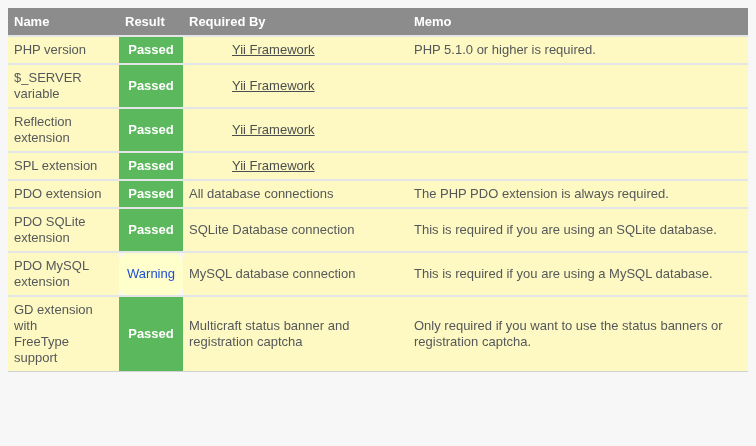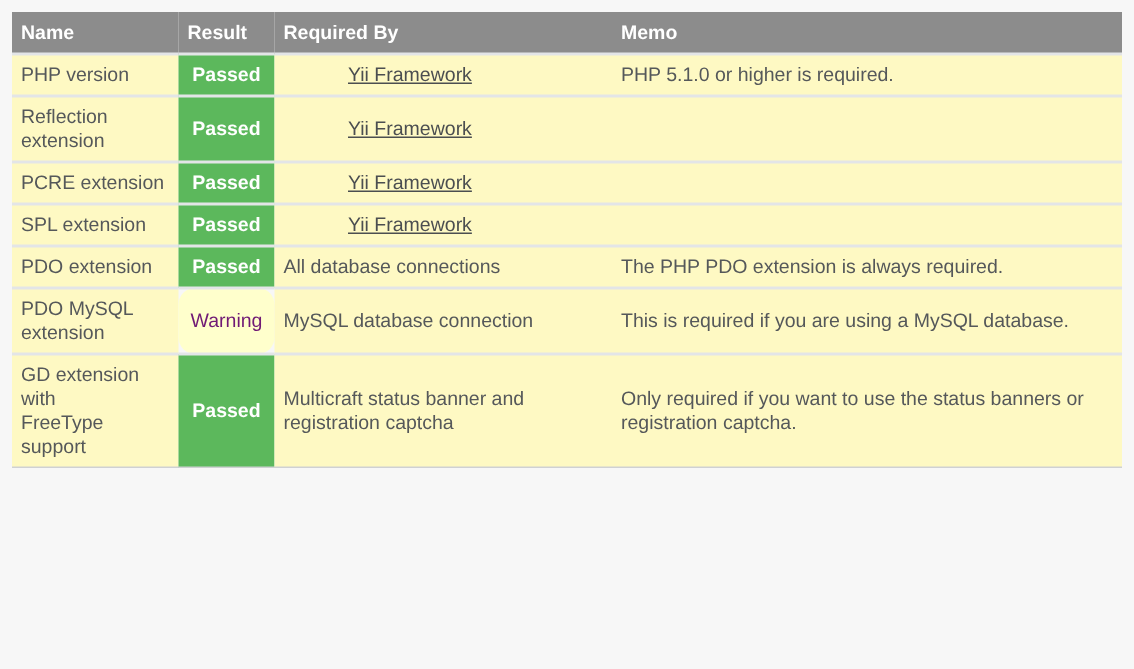--- a/index.html
+++ b/index.html
@@ -52,21 +52,21 @@
   td.cell-result {
     text-align: center;
     font-weight: bold;
   }
   td.cell-result.passed {
     background: #5cb85c;
     color: #ffffff;
   }
   td.cell-result.warning {
     background: #ffffcc;
-    color: #701a75;
+    color: #1d4ed8;
     font-weight: normal;
     border-radius: 11px;
   }
   td.cell-required a {
     color: #4b4e50;
     text-decoration: underline;
     cursor: pointer;
     margin-left: 43px;
   }
 </style>
@@ -90,43 +90,51 @@
       </tr>
     </thead>
     <tbody id="table-body">
         <tr>
           <td class="cell-name">PHP version</td>
           <td class="cell-result passed">Passed</td>
           <td class="cell-required"><a href="#">Yii Framework</a></td>
           <td class="cell-memo">PHP 5.1.0 or higher is required.</td>
         </tr>
         <tr>
-          <td class="cell-name">Reflection
-extension</td>
+          <td class="cell-name">$_SERVER
+variable</td>
           <td class="cell-result passed">Passed</td>
           <td class="cell-required"><a href="#">Yii Framework</a></td>
           <td class="cell-memo"></td>
         </tr>
         <tr>
-          <td class="cell-name">PCRE extension</td>
+          <td class="cell-name">Reflection
+extension</td>
           <td class="cell-result passed">Passed</td>
           <td class="cell-required"><a href="#">Yii Framework</a></td>
           <td class="cell-memo"></td>
         </tr>
         <tr>
           <td class="cell-name">SPL extension</td>
           <td class="cell-result passed">Passed</td>
           <td class="cell-required"><a href="#">Yii Framework</a></td>
           <td class="cell-memo"></td>
         </tr>
         <tr>
           <td class="cell-name">PDO extension</td>
           <td class="cell-result passed">Passed</td>
           <td class="cell-required"><span>All database connections</span></td>
           <td class="cell-memo">The PHP PDO extension is always required.</td>
+        </tr>
+        <tr>
+          <td class="cell-name">PDO SQLite
+extension</td>
+          <td class="cell-result passed">Passed</td>
+          <td class="cell-required"><span>SQLite Database connection</span></td>
+          <td class="cell-memo">This is required if you are using an SQLite database.</td>
         </tr>
         <tr>
           <td class="cell-name">PDO MySQL
 extension</td>
           <td class="cell-result warning">Warning</td>
           <td class="cell-required"><span>MySQL database connection</span></td>
           <td class="cell-memo">This is required if you are using a MySQL database.</td>
         </tr>
         <tr>
           <td class="cell-name">GD extension

